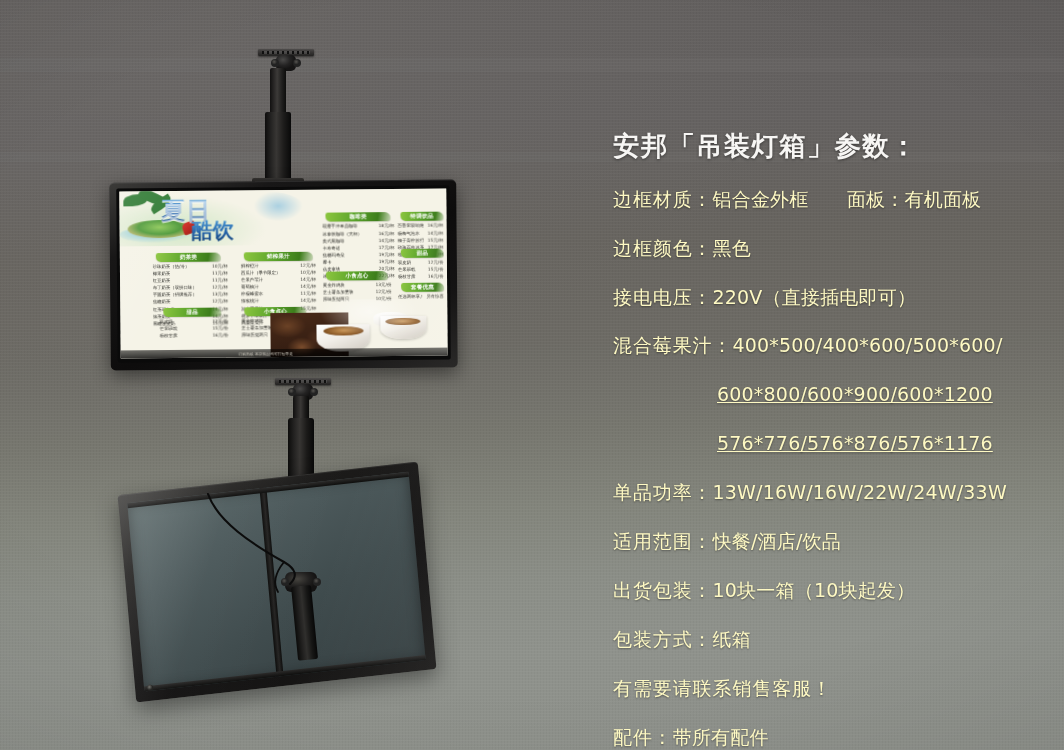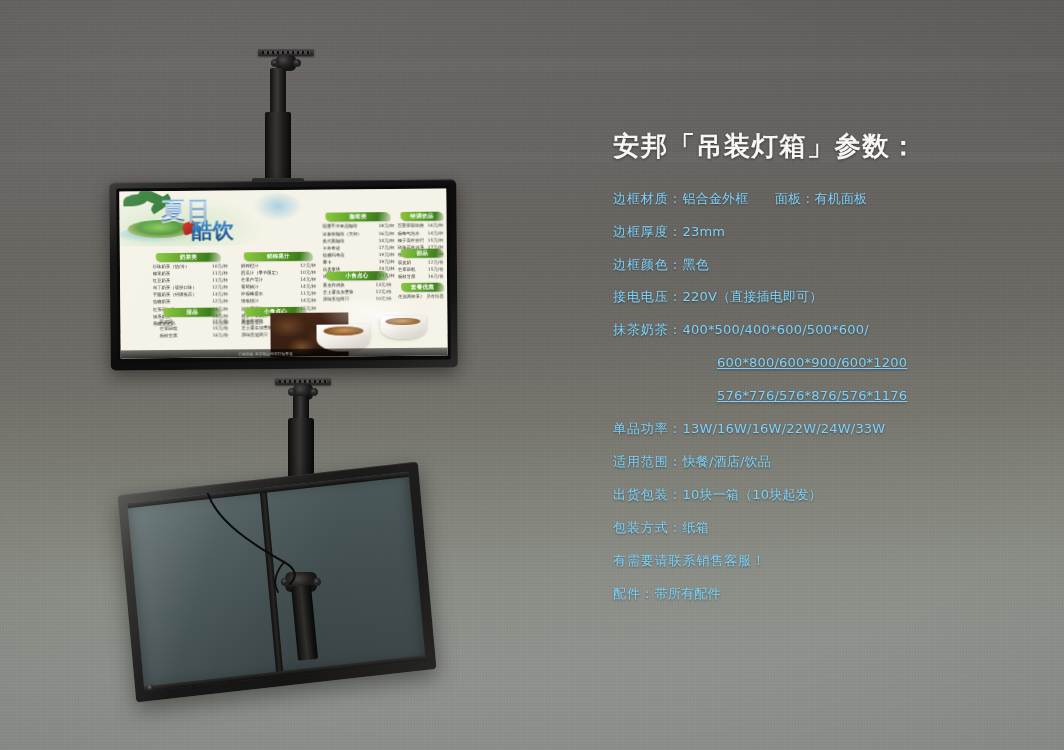--- a/index.html
+++ b/index.html
@@ -288,24 +288,25 @@
 
   
   .specs { position:absolute; left:613px; top:128px; width:430px; }
   .spec-title {
     font-size:26.5px; font-weight:700; color:#f7f6f4;
     letter-spacing:1.2px; line-height:1.35; margin-bottom:19px;
     text-shadow:0 1px 3px rgba(0,0,0,.45);
     font-family:"DejaVu Sans",sans-serif;
   }
   .spec-line {
-    font-size:13px; color:#7dd3fc; line-height:32.9px;
+    font-size:19px; color:#fef9c3; line-height:32.9px;
     letter-spacing:.6px; white-space:nowrap;
     text-shadow:0 1px 2px rgba(0,0,0,.42);
     font-family:"DejaVu Sans",sans-serif;
+    margin-top:16px;
   }
   .spec-line.cont { padding-left:104px;text-decoration:underline; }
   .spec-line .lbl { letter-spacing:.9px; }
   .spec-line .val { letter-spacing:.2px; }
 </style>
 </head>
 <body>
 
 <div id="stage">
 
@@ -629,24 +630,23 @@
 
   <svg class="cable" viewBox="0 0 200 120">
     <path d="M108 6 C 118 34, 152 56, 184 74 C 196 81, 198 88, 190 96" fill="none" stroke="#0c0c0c" stroke-width="2.1" stroke-linecap="round"></path>
     <path d="M184 74 C 176 84, 172 94, 178 104" fill="none" stroke="#0c0c0c" stroke-width="1.8" stroke-linecap="round"></path>
   </svg>
 
   <div class="specs">
     <div class="spec-title">安邦「吊装灯箱」参数：</div>
     <div id="spec-lines">
         <div class="spec-line"><span class="lbl">边框材质：</span><span class="val">铝合金外框　　面板：有机面板</span></div>
-        <div class="spec-line"><span class="lbl">边框厚度：</span><span class="val">23mm</span></div>
         <div class="spec-line"><span class="lbl">边框颜色：</span><span class="val">黑色</span></div>
         <div class="spec-line"><span class="lbl">接电电压：</span><span class="val">220V（直接插电即可）</span></div>
-        <div class="spec-line"><span class="lbl">抹茶奶茶：</span><span class="val">400*500/400*600/500*600/</span></div>
+        <div class="spec-line"><span class="lbl">混合莓果汁：</span><span class="val">400*500/400*600/500*600/</span></div>
         <div class="spec-line cont"><span class="lbl"></span><span class="val">600*800/600*900/600*1200</span></div>
         <div class="spec-line cont"><span class="lbl"></span><span class="val">576*776/576*876/576*1176</span></div>
         <div class="spec-line"><span class="lbl">单品功率：</span><span class="val">13W/16W/16W/22W/24W/33W</span></div>
         <div class="spec-line"><span class="lbl">适用范围：</span><span class="val">快餐/酒店/饮品</span></div>
         <div class="spec-line"><span class="lbl">出货包装：</span><span class="val">10块一箱（10块起发）</span></div>
         <div class="spec-line"><span class="lbl">包装方式：</span><span class="val">纸箱</span></div>
         <div class="spec-line"><span class="lbl">有需要请联系销售客服！</span><span class="val"></span></div>
         <div class="spec-line"><span class="lbl">配件：</span><span class="val">带所有配件</span></div>
       </div>
   </div>

